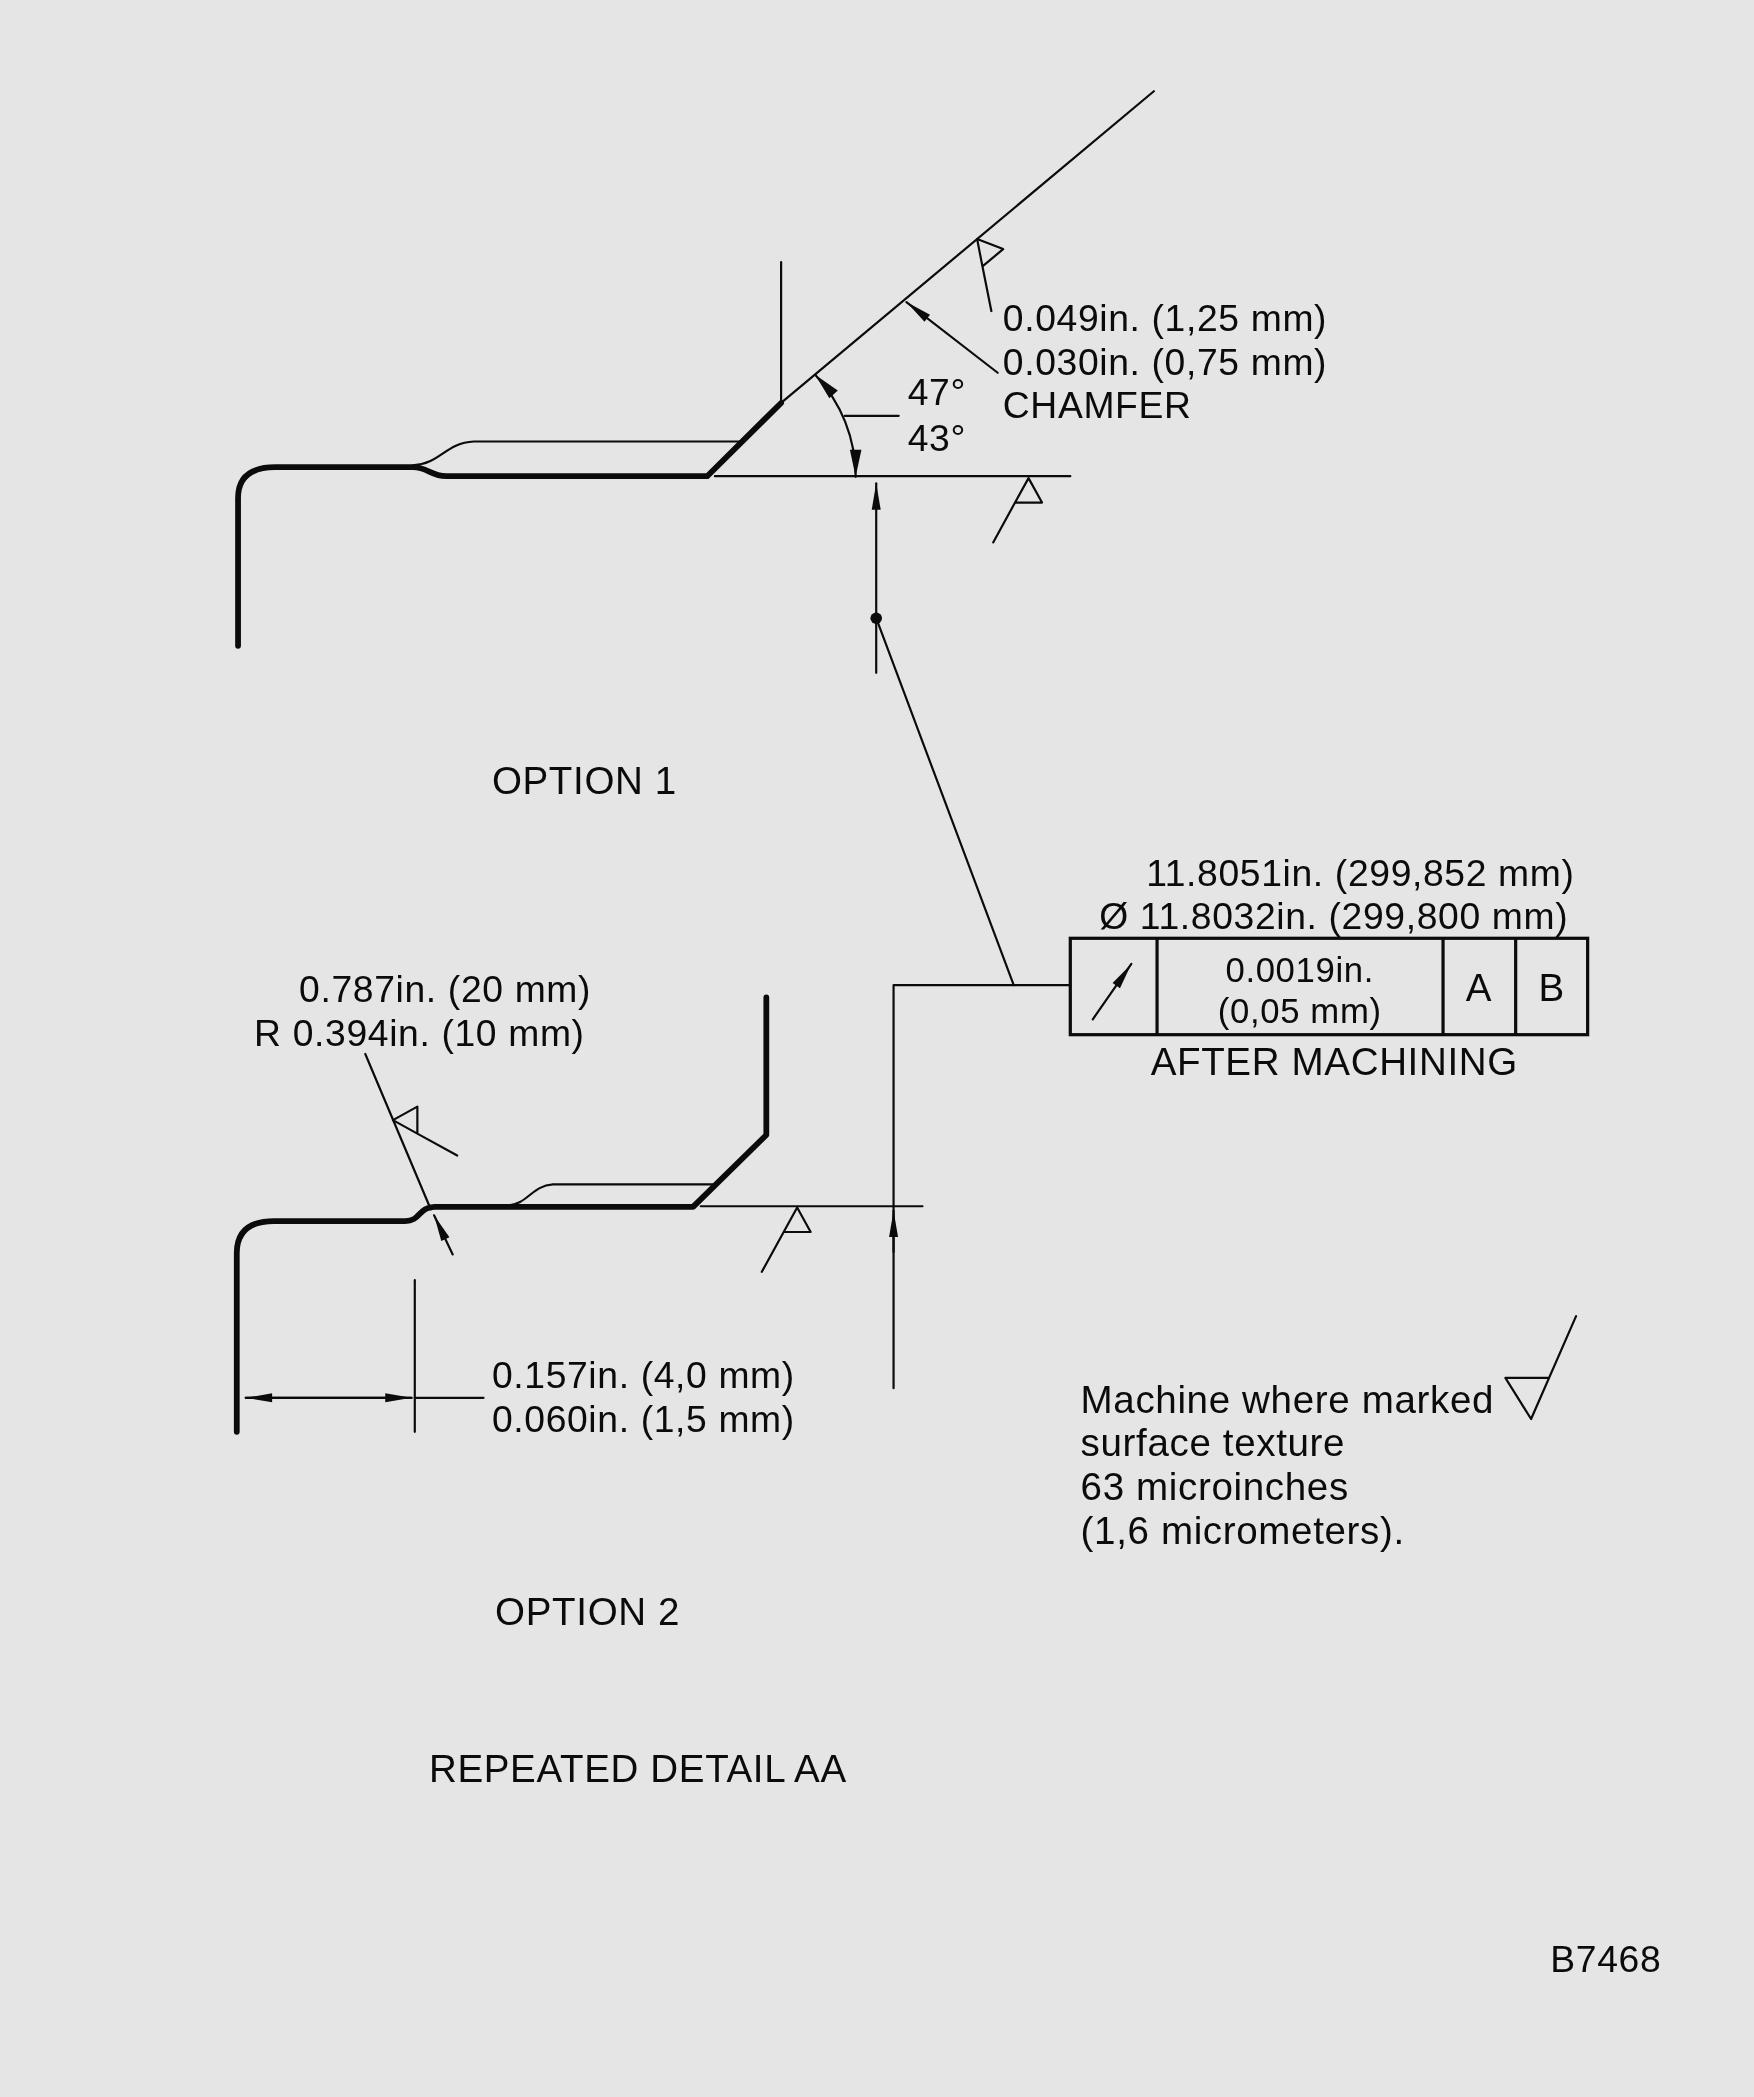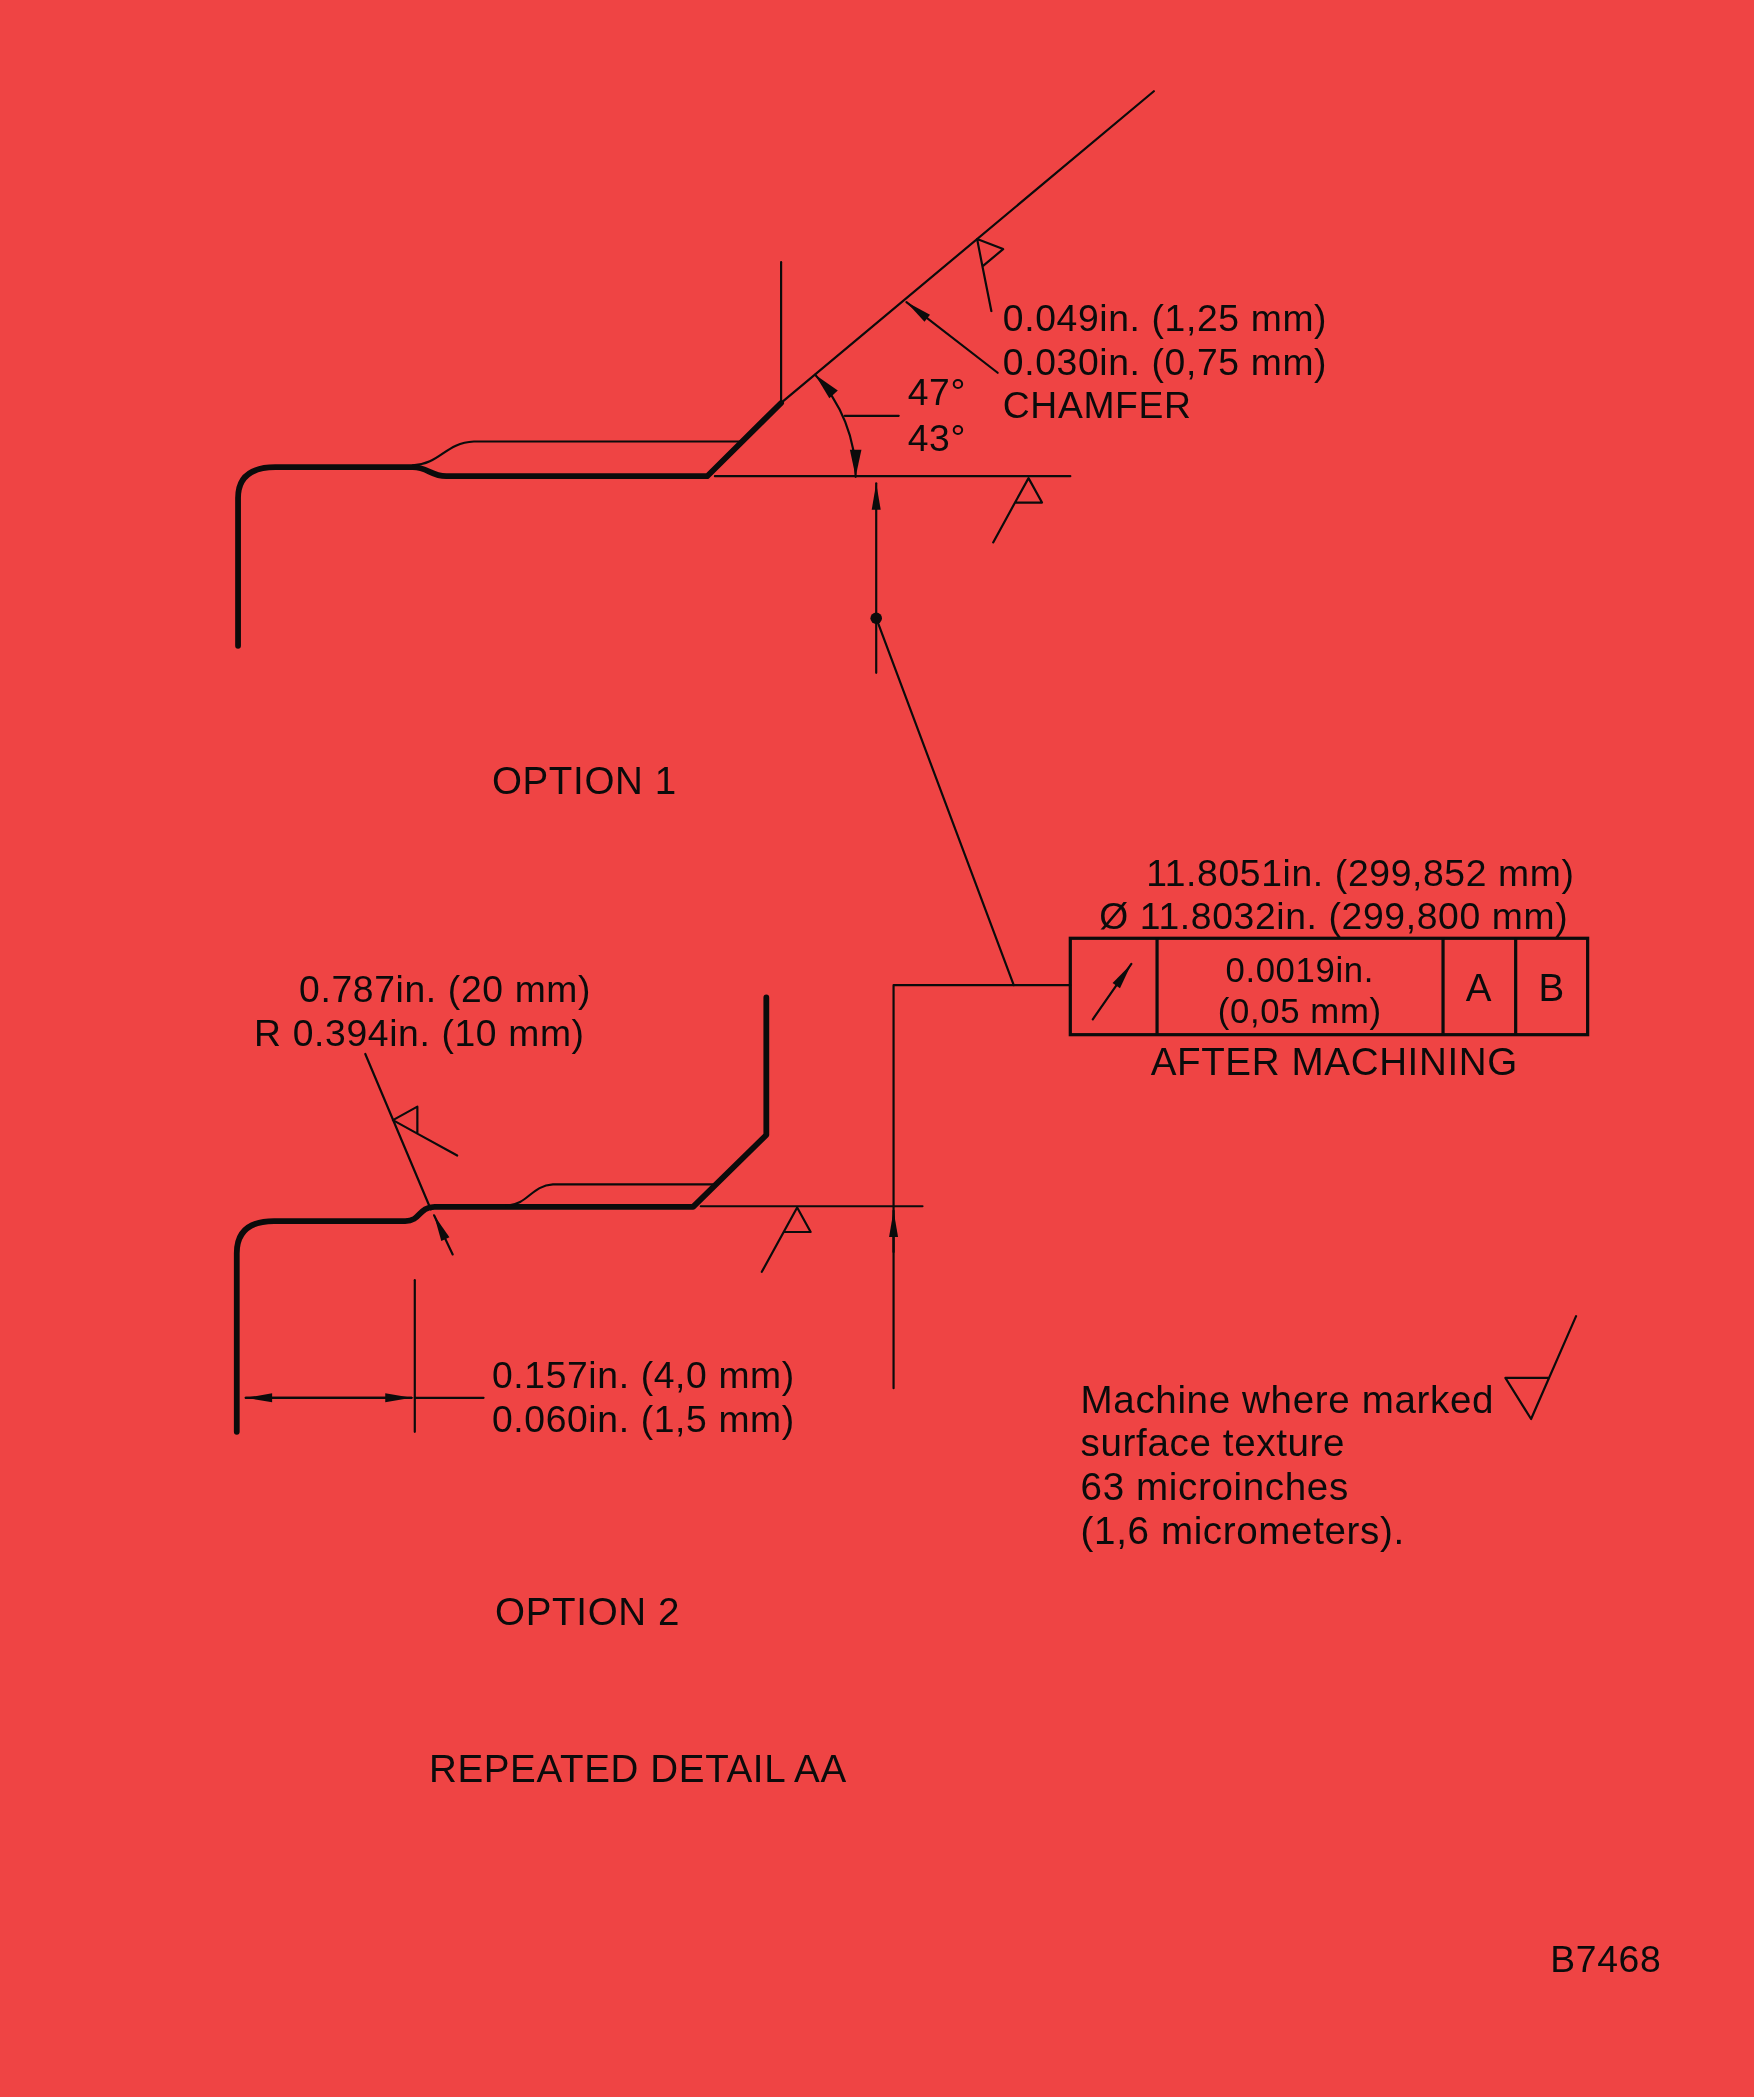--- a/index.html
+++ b/index.html
@@ -1,16 +1,16 @@
 <!DOCTYPE html>
 <html style="font-size:10.3px"><head>
 <meta charset="utf-8">
 <style>
   html,body{margin:0;padding:0;background:#ffffff;}
-  .page{position:relative;width:1755px;height:2097px;background:#ef4444;overflow:hidden;}
+  .page{position:relative;width:1755px;height:2097px;background:#e5e5e5;overflow:hidden;}
   svg{position:absolute;left:0;top:0;}
   text{font-family:"Liberation Sans","DejaVu Sans",sans-serif;fill:#0b0b0b;}
   .t58{font-size:58px;letter-spacing:1px;}
   .t54{font-size:54px;letter-spacing:1px;}
   .t60{font-size:60px;letter-spacing:1px;}
   .thick{stroke:#0b0b0b;stroke-width:9;fill:none;stroke-linecap:round;stroke-linejoin:round;}
   .thin{stroke:#0b0b0b;stroke-width:3.4;fill:none;stroke-linecap:round;stroke-linejoin:round;}
   .fcf{stroke:#0b0b0b;stroke-width:5;fill:none;}
   .arrhead{fill:#0b0b0b;stroke:none;}
 </style>

